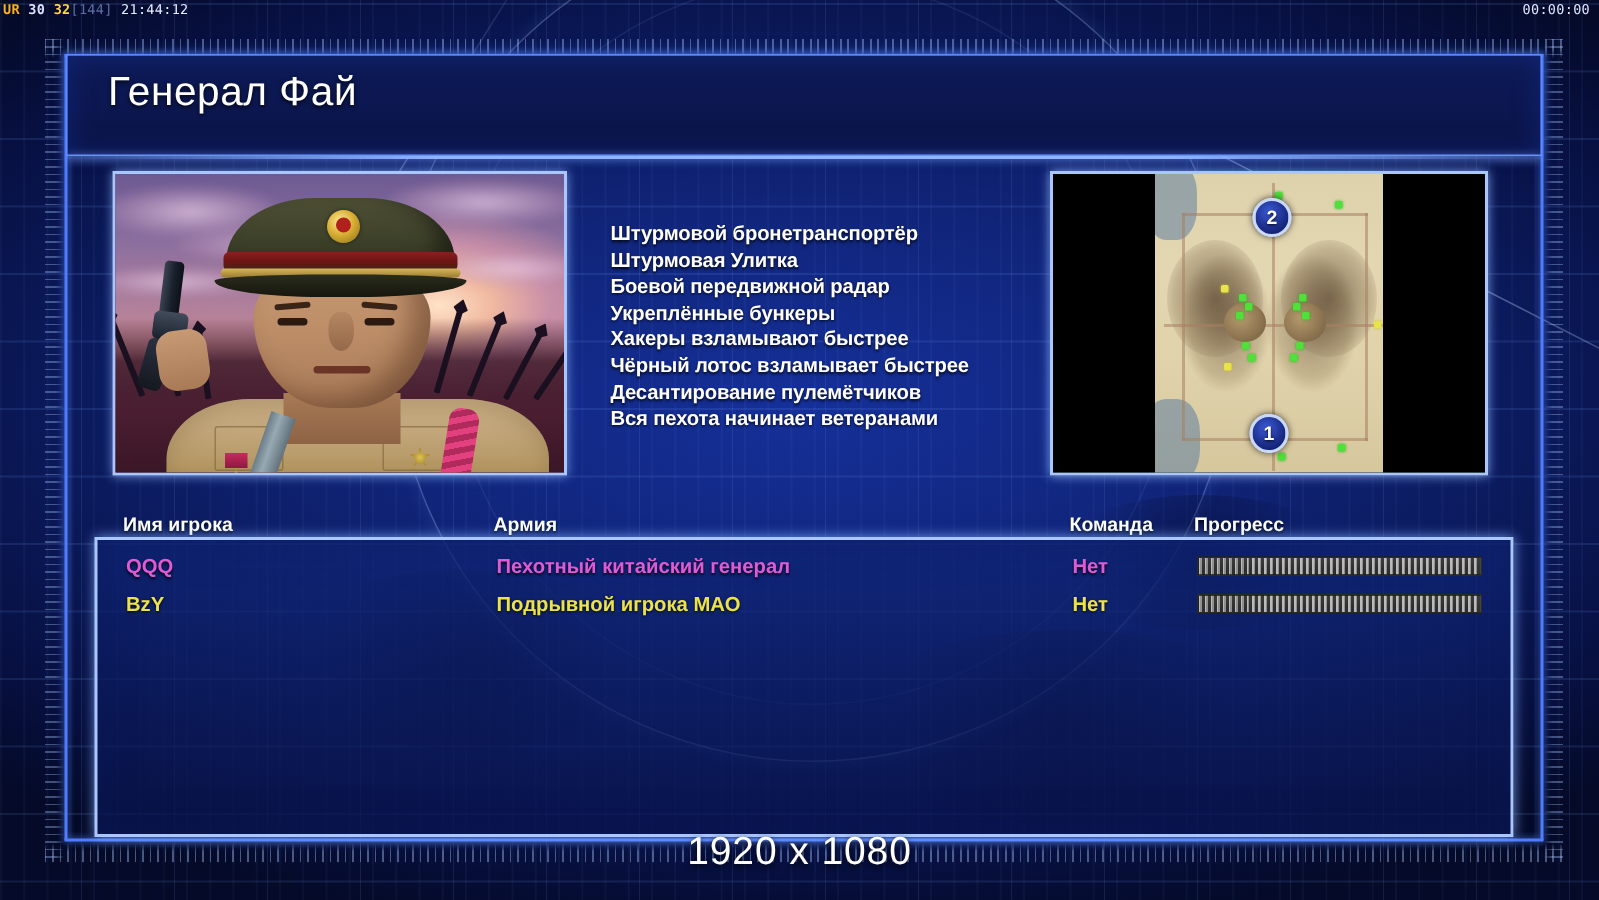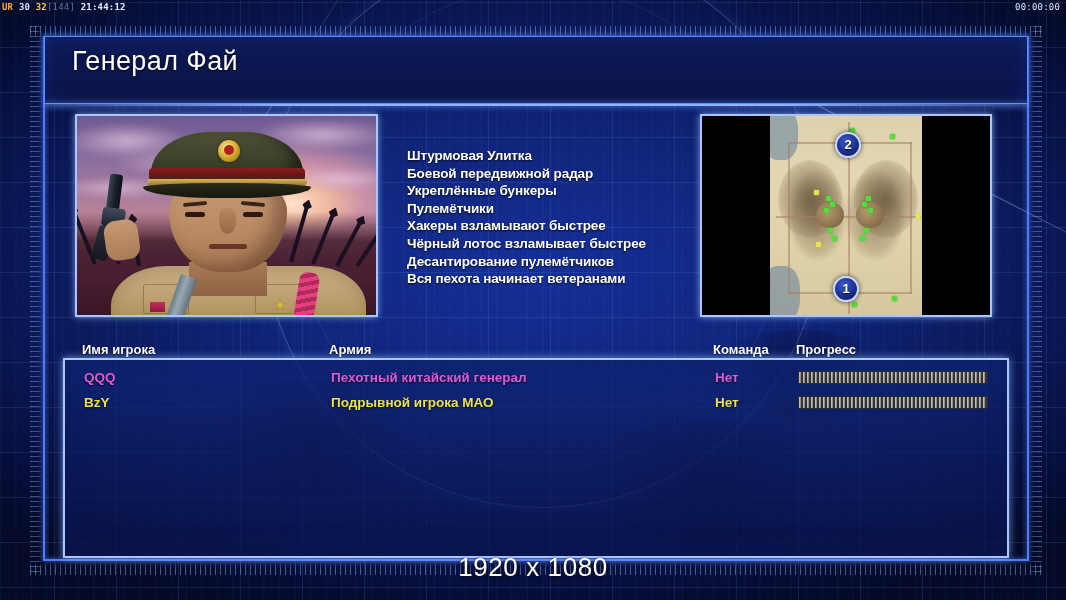--- a/index.html
+++ b/index.html
@@ -84,21 +84,21 @@
     line-height: 14px;
     letter-spacing: 0.2px;
     white-space: nowrap;
   }
   .topbar-left { position: absolute; left: 2px; top: 0; }
   .topbar-right { position: absolute; right: 6px; top: 0; color: #dfe6ff; }
   .tb-ur { color: #ffb020; font-weight: bold; margin-top: 23px; }
   .tb-n1 { color: #d8e2ff; font-weight: bold; }
   .tb-n2 { color: #ffd24a; font-weight: bold; }
   .tb-br { color: #5e6fa8; }
-  .tb-time { color: #e8eeff; font-weight: bold; }
+  .tb-time { color: #e8eeff; font-weight: normal; }
 
   
   .ruler-h {
     position: absolute;
     height: 13px;
     background-image:
       repeating-linear-gradient(to right,
         rgba(170,200,255,0.55) 0px, rgba(170,200,255,0.55) 1px,
         rgba(170,200,255,0) 1px, rgba(170,200,255,0) 5px);
     opacity: 0.75;
@@ -542,24 +542,24 @@
 
         <div class="gun-barrel"></div>
         <div class="gun-cyl"></div>
         <div class="gun-grip"></div>
         <div class="gun-hand"></div>
       </div>
     </div>
 
     <div class="ability-panel">
       <ul class="ability-list">
+        <li>Штурмовой бронетранспортёр</li>
         <li>Штурмовая Улитка</li>
         <li>Боевой передвижной радар</li>
         <li>Укреплённые бункеры</li>
-        <li>Пулемётчики</li>
         <li>Хакеры взламывают быстрее</li>
         <li>Чёрный лотос взламывает быстрее</li>
         <li>Десантирование пулемётчиков</li>
         <li>Вся пехота начинает ветеранами</li>
       </ul>
     </div>
 
     <div class="minimap-frame">
       <div class="mm-letterbox-l"></div>
       <div class="mm-letterbox-r"></div>

